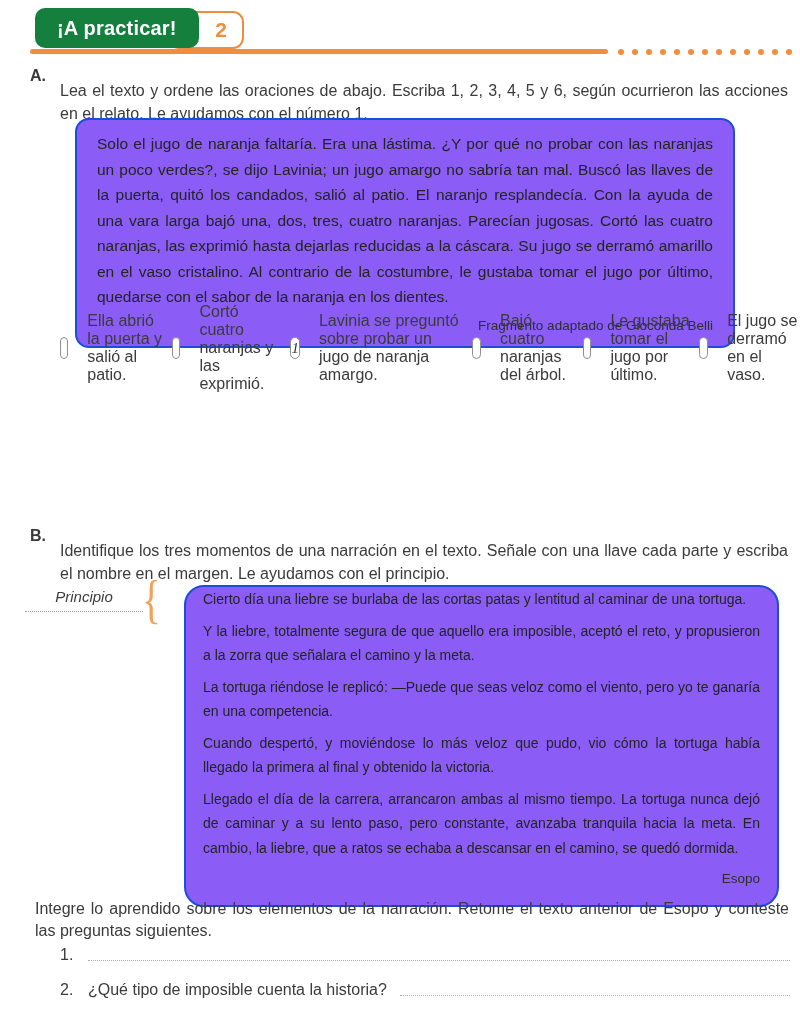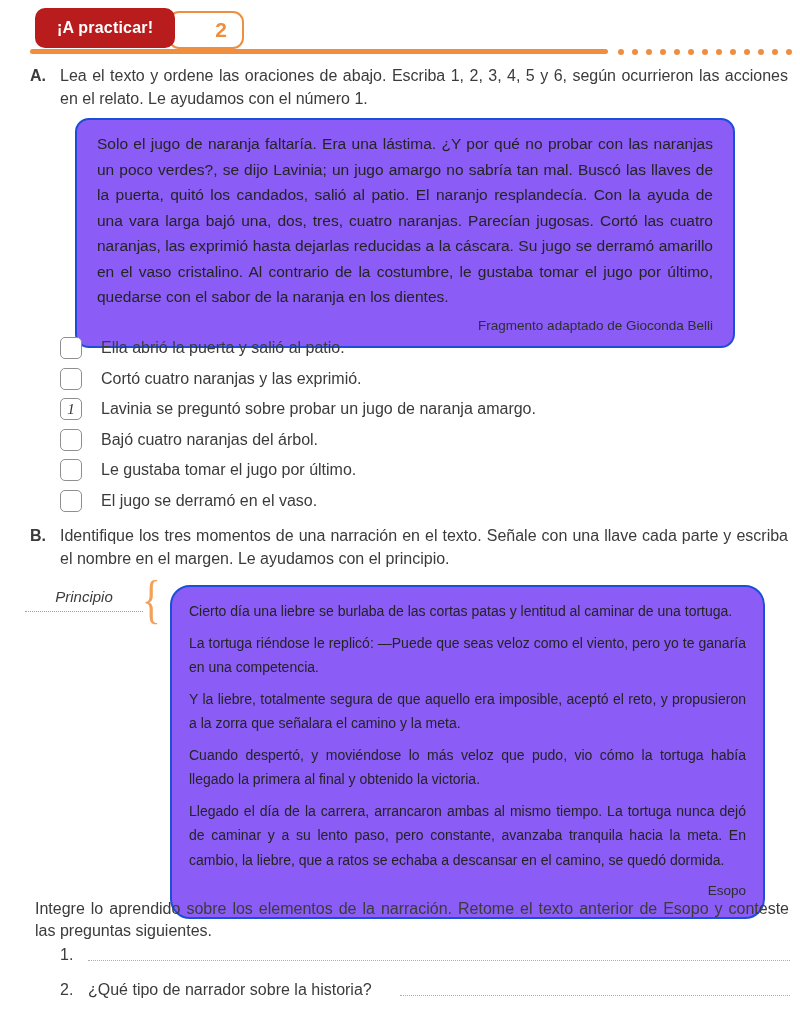--- a/index.html
+++ b/index.html
@@ -3,58 +3,58 @@
 <meta charset="utf-8">
 <style>
   html,body { margin:0; padding:0; background:#ffffff; }
   .page {
     position:relative; width:800px; height:1024px; background:#ffffff;
     font-family:"Liberation Sans", sans-serif; color:#3b3b3b; overflow:hidden;
   }
   
   .badge {
     position:absolute; left:35px; top:8px; height:40px; z-index:2;
-    background:#b91c1c; border-radius:10px; color:#ffffff;
-    font-weight:bold; font-size:16px; display:flex; align-items:center;
+    background:#15803d; border-radius:10px; color:#ffffff;
+    font-weight:bold; font-size:20px; display:flex; align-items:center;
     padding:0 22px; letter-spacing:.2px;
   }
   .tab2 {
     position:absolute; left:168px; top:11px; width:76px; height:38px; z-index:1;
     background:#ffffff; border:2.5px solid #EF8E3F; border-radius:11px;
     box-sizing:border-box; display:flex; align-items:center; justify-content:flex-end;
     padding-right:15px; font-weight:bold; font-size:21px; color:#EF8E3F;
   }
   .hbar { position:absolute; left:30px; top:49px; width:578px; height:5px;
           background:#EF8E3F; border-radius:3px; }
   .dots { position:absolute; left:618px; top:49px; display:flex; gap:8px; }
   .dot  { width:6px; height:6px; border-radius:50%; background:#EF8E3F; }
 
   
   .instr { position:absolute; display:flex; gap:10px; font-size:16px;
            line-height:23px; text-align:justify; color:#3b3b3b; }
   #instrA { left:30px; top:64px;  width:758px; }
   #instrB { left:30px; top:524px; width:758px; }
   .instr .lbl { font-weight:bold; flex:0 0 20px; text-align:left; }
-  .instr .txt { flex:1; }
+  .instr .txt { flex:1;margin-top:15px; }
 
   
   .passage-box {
     position:absolute; background:#8b5cf6; border:2px solid #1d4ed8;
     box-sizing:border-box; font-family:Liberation Sans, sans-serif;
     color:#242424; text-align:justify;
   }
   #box1 { left:75px; top:118px; width:660px; min-height:202px;
           border-radius:14px; padding:11px 20px 8px;
           font-size:15.5px; line-height:25.5px; }
   #box1 .body { margin:0; }
   .attribution { text-align:right; font-size:13.5px; color:#2e2e2e; margin:3px 0 0; }
 
   
   .order-list { position:absolute; left:60px; top:337px;
-                display:flex; flex-direction:column; gap:8.5px; }
+                display:flex; flex-direction:row; gap:8.5px; }
   .order-row  { display:flex; align-items:center; gap:19px; height:22px; }
   .order-box  {
     width:22px; height:22px; box-sizing:border-box; background:#ffffff;
     border:1.5px solid #8f8f8f; border-radius:5px;
     display:flex; align-items:center; justify-content:center;
     font-family:"Liberation Serif", serif; font-style:italic;
     font-size:15px; color:#333333;
   }
   .order-text { font-size:16px; color:#3b3b3b; }
 
@@ -63,22 +63,22 @@
     position:absolute; left:25px; top:588px; width:118px; text-align:center;
     border-bottom:1px dotted #9c9c9c; padding-bottom:6px;
     font-style:italic; font-size:15px; color:#3b3b3b;
   }
   .brace {
     position:absolute; left:139px; top:574px; color:#F2A159;
     font-family:"Liberation Serif", serif; font-size:52px; line-height:52px;
     transform:scaleX(0.75); font-weight:400;
   }
 
-  #box2 { left:170px; top:585px; width:595px; min-height:298px;
-          border-radius:20px; padding:12px 17px 6px;
+  #box2 { left:184px; top:585px; width:595px; min-height:298px;
+          border-radius:20px; padding:0 17px 6px;
           font-size:14px; line-height:24.5px; }
   #box2 p { margin:0 0 7px; }
 
   
   .footer-instr { position:absolute; left:35px; top:898px; width:754px;
                   font-size:16px; line-height:22px; text-align:justify; }
   .question-row { position:absolute; left:60px; width:730px;
                   display:flex; align-items:flex-end; font-size:16px; }
   #q1 { top:946px; } #q2 { top:981px; }
   .q-num  { flex:0 0 28px; }
@@ -153,32 +153,32 @@
   <div class="instr" id="instrB">
     <span class="lbl">B.</span>
     <span class="txt">Identifique los tres momentos de una narración en el texto. Señale con una llave cada parte y escriba el nombre en el margen. Le ayudamos con el principio.</span>
   </div>
 
   <div class="margin-label">Principio</div>
   <div class="brace">{</div>
 
   <div class="passage-box" id="box2">
     <p>Cierto día una liebre se burlaba de las cortas patas y lentitud al caminar de una tortuga.</p>
+    <p>Y la liebre, totalmente segura de que aquello era imposible, aceptó el reto, y propusieron a la zorra que señalara el camino y la meta.</p>
     <p>La tortuga riéndose le replicó: —Puede que seas veloz como el viento, pero yo te ganaría en una competencia.</p>
-    <p>Y la liebre, totalmente segura de que aquello era imposible, aceptó el reto, y propusieron a la zorra que señalara el camino y la meta.</p>
     <p>Cuando despertó, y moviéndose lo más veloz que pudo, vio cómo la tortuga había llegado la primera al final y obtenido la victoria.</p>
     <p>Llegado el día de la carrera, arrancaron ambas al mismo tiempo. La tortuga nunca dejó de caminar y a su lento paso, pero constante, avanzaba tranquila hacia la meta. En cambio, la liebre, que a ratos se echaba a descansar en el camino, se quedó dormida.</p>
     <p class="attribution">Esopo</p>
   </div>
 
   <div class="footer-instr">Integre lo aprendido sobre los elementos de la narración. Retome el texto anterior de Esopo y conteste las preguntas siguientes.</div>
 
   <div class="question-row" id="q1">
     <span class="q-num">1.</span>
     <span class="q-line"></span>
   </div>
   <div class="question-row" id="q2">
     <span class="q-num">2.</span>
-    <span class="q-text">¿Qué tipo de narrador sobre la historia?</span>
+    <span class="q-text">¿Qué tipo de imposible cuenta la historia?</span>
     <span class="q-line"></span>
   </div>
 
 </div>
 
 </body></html>

